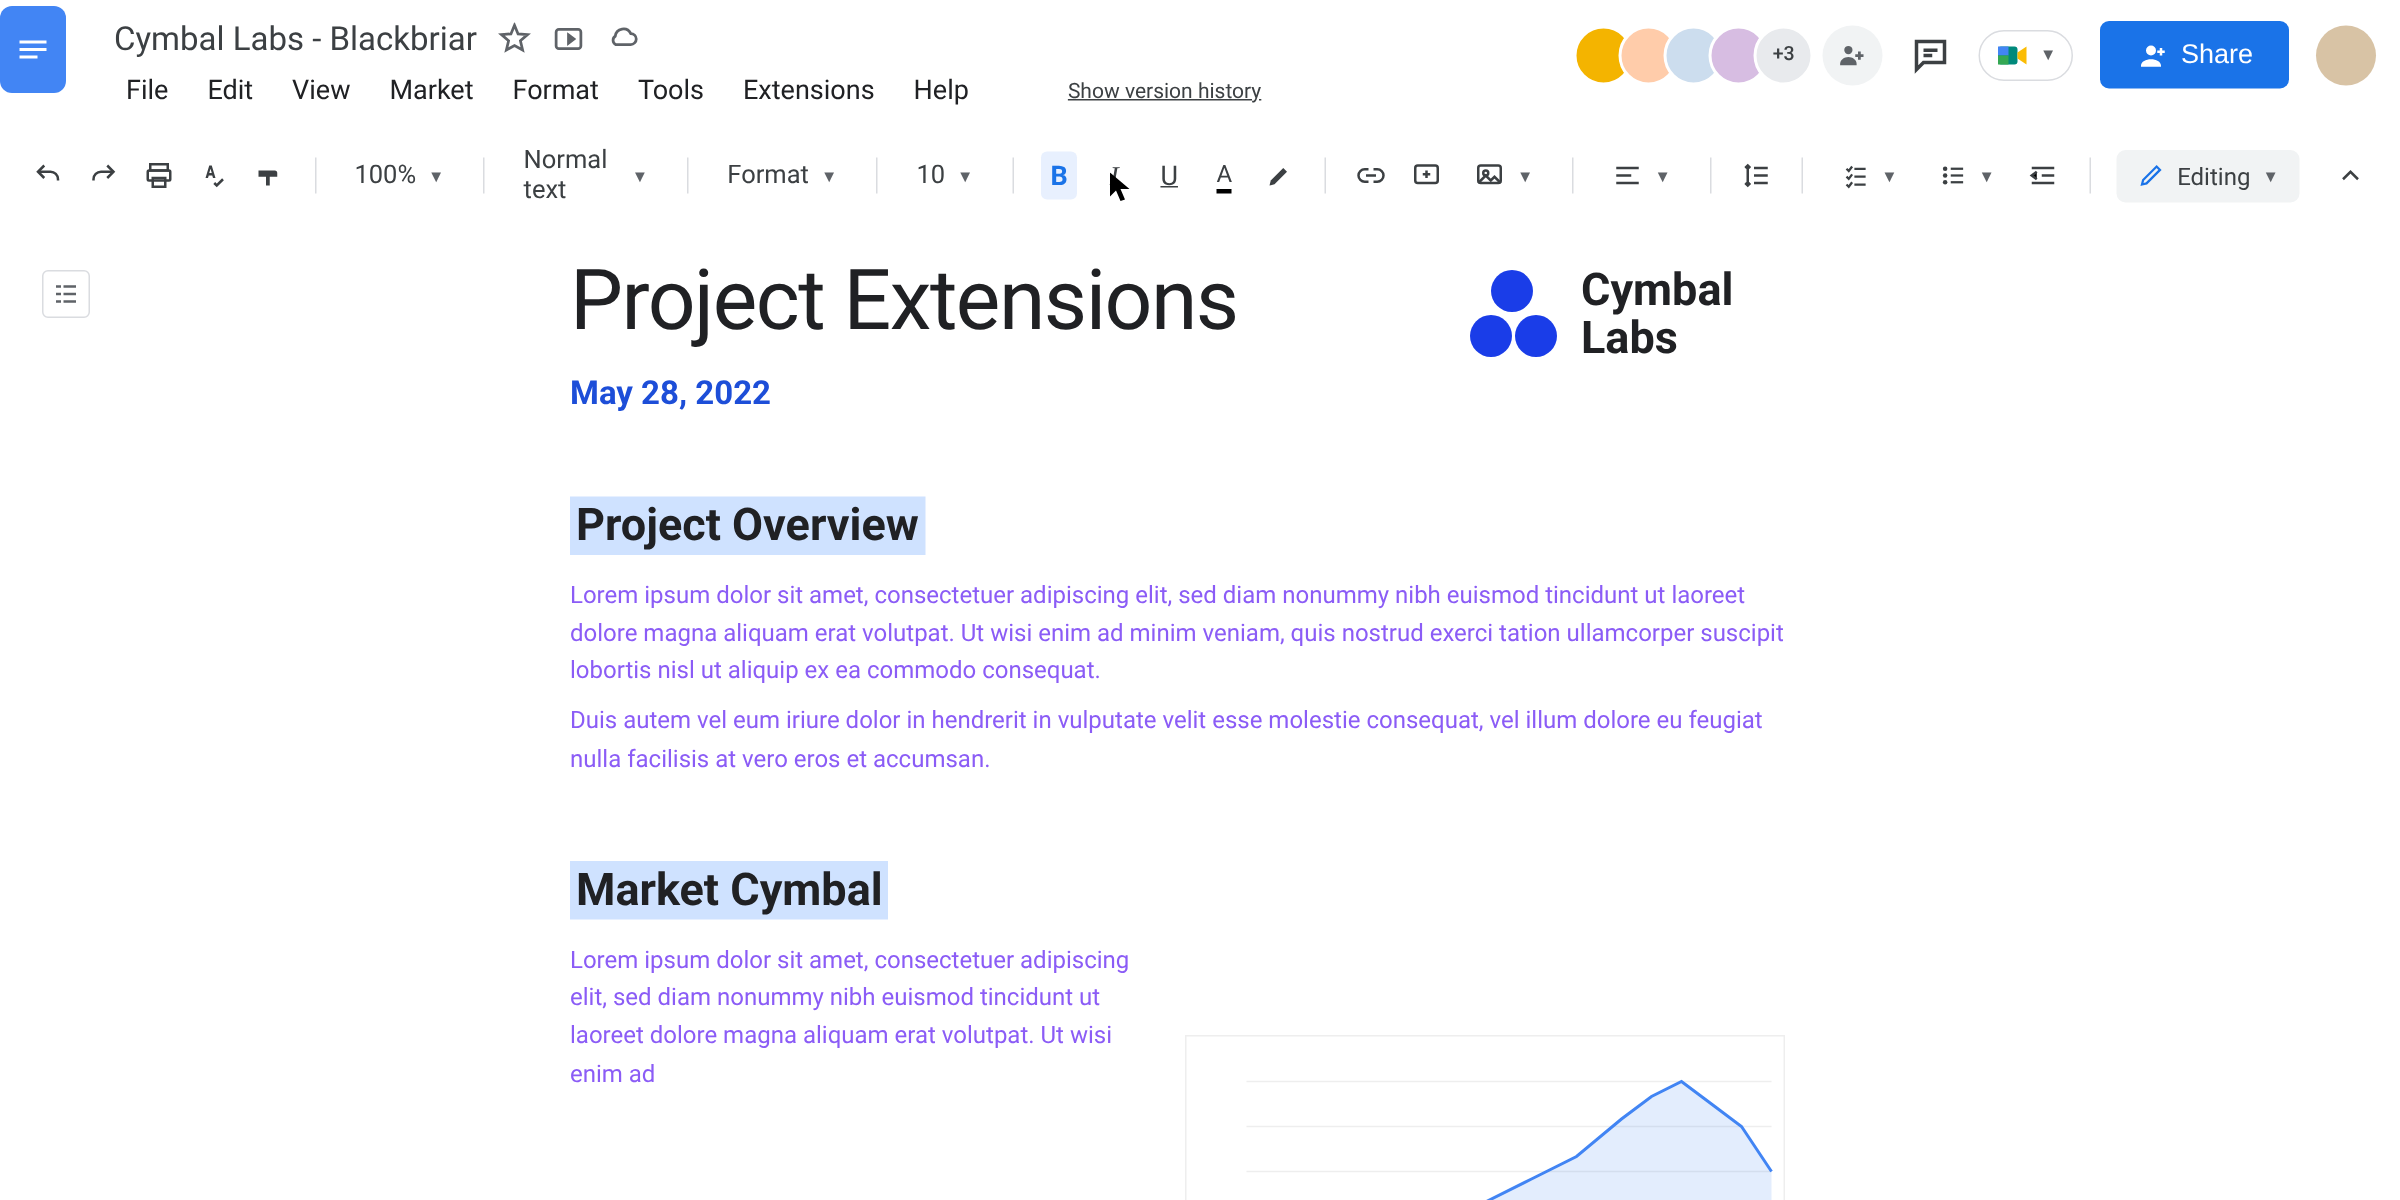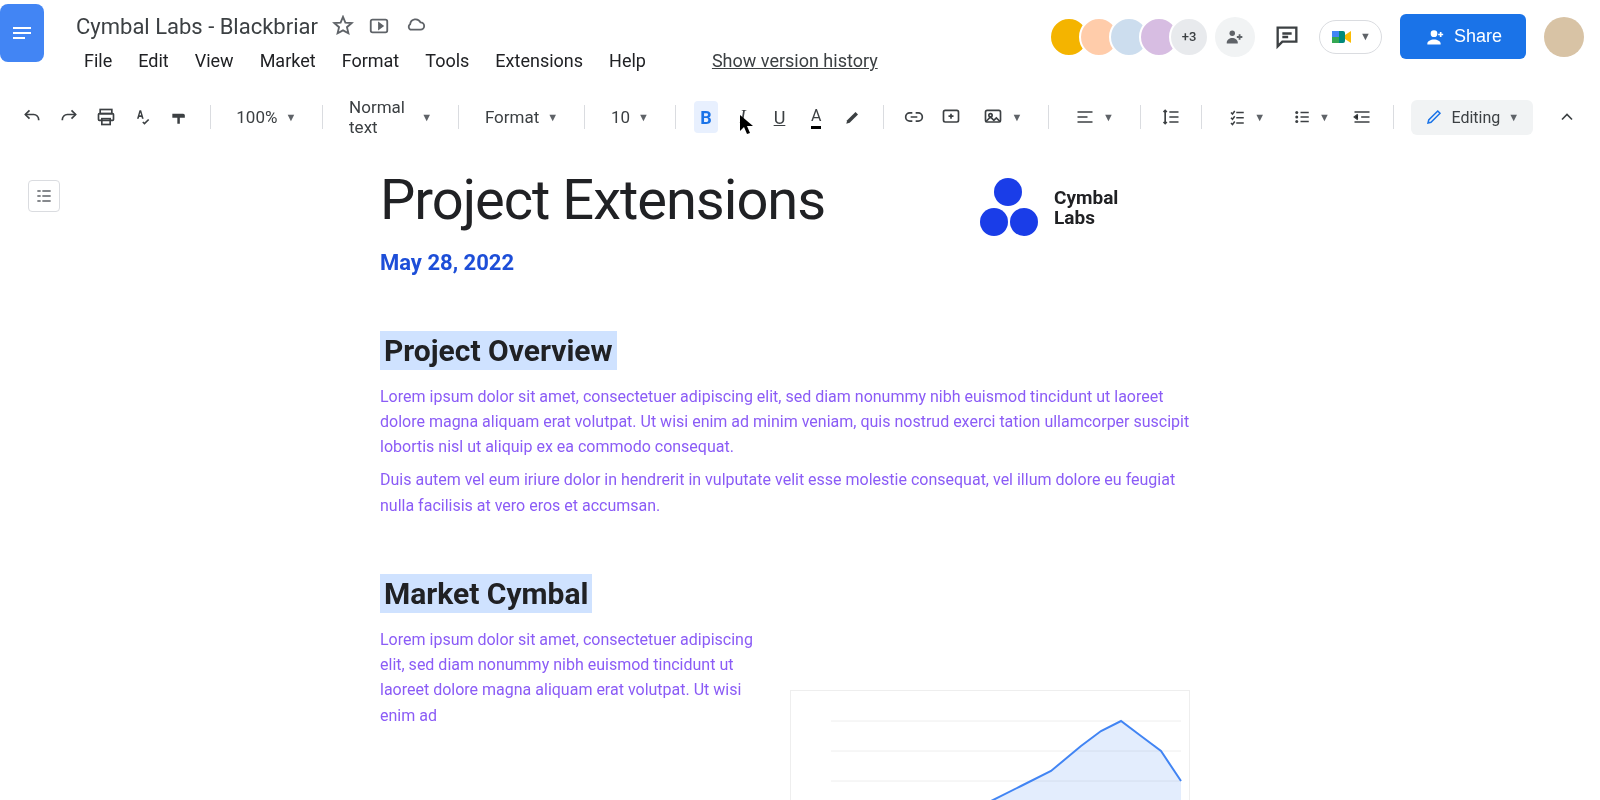--- a/index.html
+++ b/index.html
@@ -8,21 +8,21 @@
   .titlebar { display: flex; align-items: center; padding: 8px 16px 0 0; height: 40px; gap: 28px; }
   .app-icon { width: 44px; height: 58px; background: #4285f4; border-radius: 8px; display:flex; align-items:center; justify-content:center; margin-top:18px; }
   .app-icon svg { width:24px; height:24px; fill:#fff; }
   .title-block { flex:1; display:flex; flex-direction:column; margin-left:4px;}
   .title-row { display:flex; align-items:center; gap:14px; padding-top:4px;}
   .doc-title { font-size: 22px; color:#3c4043; letter-spacing:0; }
   .title-icon { width:22px; height:22px; color:#5f6368; display:flex; align-items:center; justify-content:center;}
   
   .menubar { display:flex; gap:2px; padding:6px 0 6px 72px; font-size:18px; color:#202124; align-items:center;}
   .menubar span { padding:4px 12px; }
-  .version-link { color:#3c4043; text-decoration:underline; margin-left:40px; font-size:18px; }
+  .version-link { color:#3c4043; text-decoration:underline; margin-left:40px; font-size:14px; }
   
   .right-header { position:absolute; right:16px; top:14px; display:flex; align-items:center; gap:18px; }
   .avatars { display:flex; align-items:center; }
   .avatar { width:40px; height:40px; border-radius:50%; border:2px solid #fff; margin-left:-10px; background:#ccc; display:flex; align-items:center; justify-content:center; font-size:13px; font-weight:500; color:#3c4043; }
   .avatar.a1{background:#f4b400;} .avatar.a2{background:#ffccaa;} .avatar.a3{background:#cde;} .avatar.a4{background:#d7bde2;}
   .avatar.more{background:#e8eaed;}
   .anon-avatar{width:40px;height:40px;border-radius:50%;background:#f1f3f4;display:flex;align-items:center;justify-content:center;margin-left:6px;}
   .hdr-icon{width:28px;height:28px;color:#3c4043;display:flex;align-items:center;justify-content:center;}
   .meet-badge{display:flex;align-items:center;gap:6px;padding:4px 10px;border:1px solid #dadce0;border-radius:20px;}
   .meet-icon{width:24px;height:24px;position:relative;}
@@ -42,21 +42,21 @@
   .page { position:absolute; left:380px; top:20px; width:820px; }
   .doc-h1{font-size:56px;font-weight:400;color:#202124;letter-spacing:-1px;line-height:1.1;}
   .doc-date{font-size:22px;font-weight:700;color:#1d4ed8;margin-top:18px;}
   .doc-h2{font-size:30px;font-weight:700;color:#202124;margin-top:56px;display:inline-block;}
   .doc-h2.sel{background:#cfe2ff;padding:2px 4px;}
   .doc-p{font-size:16px;line-height:1.58;color:#8b5cf6;margin-top:14px;}
   .logo{position:absolute;left:980px;top:28px;display:flex;align-items:center;gap:14px;}
   .logo-dots{position:relative;width:60px;height:60px;}
   .dot{width:28px;height:28px;border-radius:50%;background:#1a3de8;position:absolute;}
   .dot.d1{top:0;left:14px;} .dot.d2{top:30px;left:0;} .dot.d3{top:30px;left:30px;}
-  .logo-text{font-size:19px;font-weight:700;line-height:1.05;}
+  .logo-text{font-size:30px;font-weight:700;line-height:1.05;}
   .chart{position:absolute;left:790px;top:540px;width:400px;height:180px;border:1px solid #eee;}
   .cursor{position:absolute;left:740px;top:115px;font-size:16px;pointer-events:none;}
   
   svg { display:block; }
 </style>
 </head>
 <body>
 
 <div class="titlebar">
   <div class="app-icon">

